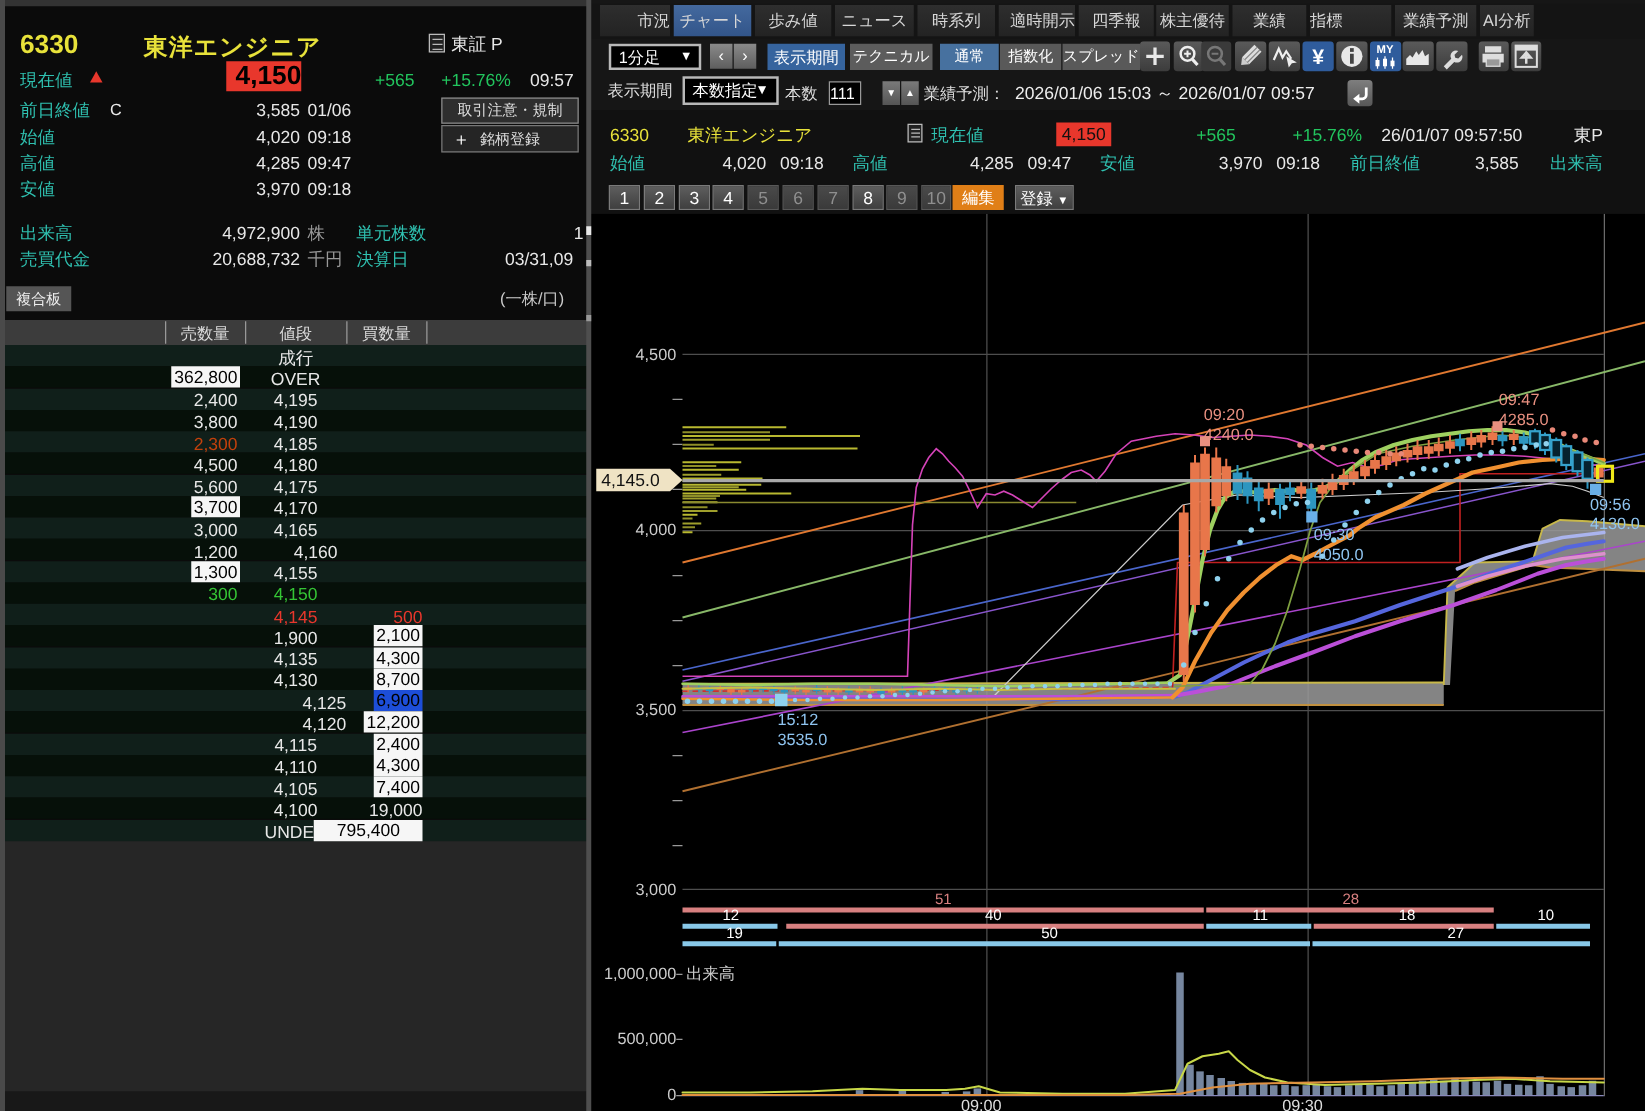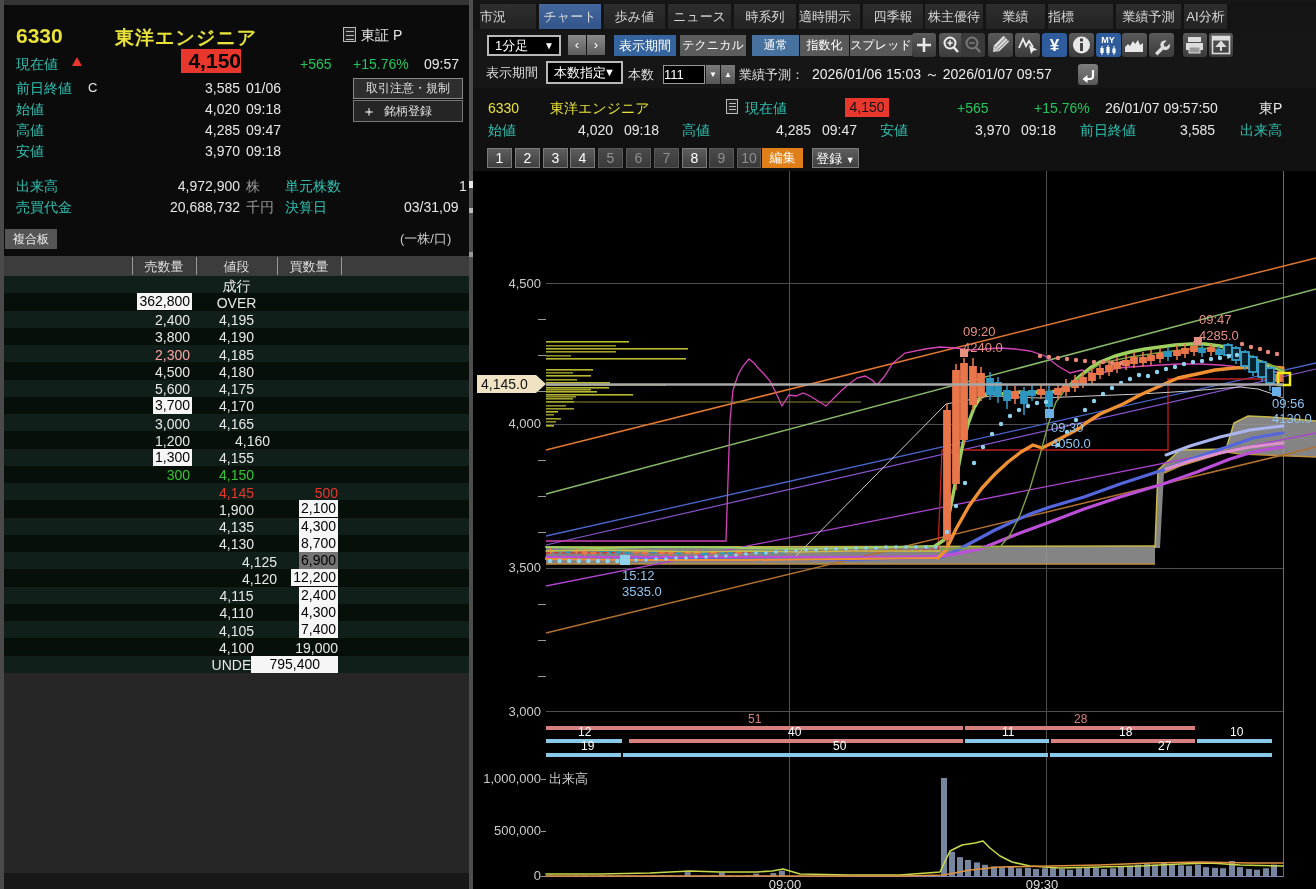--- a/index.html
+++ b/index.html
@@ -71,21 +71,21 @@
 <div class="a" style="left:196px;top:294.8px;width:81px;font-size:14px;color:#e8e8e8;text-align:center">OVER</div>
 <div class="a" style="right:1124px;top:293.2px;height:17.25px;background:#f6f6f6;color:#000;font-size:14px;line-height:17.25px;padding:0 2px;left:auto">362,800</div>
 <div class="a" style="left:4px;top:310.5px;width:466px;height:17.25px;background:#101f1a"></div>
 <div class="a" style="left:196px;top:312.0px;width:81px;font-size:14px;color:#e8e8e8;text-align:center">4,195</div>
 <div class="a" style="left:100px;top:312.0px;width:90px;font-size:14px;color:#e8e8e8;text-align:right">2,400</div>
 <div class="a" style="left:4px;top:327.8px;width:466px;height:17.25px;background:#061009"></div>
 <div class="a" style="left:196px;top:329.2px;width:81px;font-size:14px;color:#e8e8e8;text-align:center">4,190</div>
 <div class="a" style="left:100px;top:329.2px;width:90px;font-size:14px;color:#e8e8e8;text-align:right">3,800</div>
 <div class="a" style="left:4px;top:345.0px;width:466px;height:17.25px;background:#101f1a"></div>
 <div class="a" style="left:196px;top:346.5px;width:81px;font-size:14px;color:#e8e8e8;text-align:center">4,185</div>
-<div class="a" style="left:100px;top:346.5px;width:90px;font-size:14px;color:#fca5a5;text-align:right">2,300</div>
+<div class="a" style="left:100px;top:346.5px;width:90px;font-size:14px;color:#c2410c;text-align:right">2,300</div>
 <div class="a" style="left:4px;top:362.2px;width:466px;height:17.25px;background:#061009"></div>
 <div class="a" style="left:196px;top:363.8px;width:81px;font-size:14px;color:#e8e8e8;text-align:center">4,180</div>
 <div class="a" style="left:100px;top:363.8px;width:90px;font-size:14px;color:#e8e8e8;text-align:right">4,500</div>
 <div class="a" style="left:4px;top:379.5px;width:466px;height:17.25px;background:#101f1a"></div>
 <div class="a" style="left:196px;top:381.0px;width:81px;font-size:14px;color:#e8e8e8;text-align:center">4,175</div>
 <div class="a" style="left:100px;top:381.0px;width:90px;font-size:14px;color:#e8e8e8;text-align:right">5,600</div>
 <div class="a" style="left:4px;top:396.8px;width:466px;height:17.25px;background:#061009"></div>
 <div class="a" style="left:196px;top:398.2px;width:81px;font-size:14px;color:#e8e8e8;text-align:center">4,170</div>
 <div class="a" style="right:1124px;top:396.8px;height:17.25px;background:#f6f6f6;color:#000;font-size:14px;line-height:17.25px;padding:0 2px;left:auto">3,700</div>
 <div class="a" style="left:4px;top:414.0px;width:466px;height:17.25px;background:#101f1a"></div>
@@ -107,47 +107,47 @@
 <div class="a" style="left:196px;top:501.8px;width:81px;font-size:14px;color:#e8e8e8;text-align:center">1,900</div>
 <div class="a" style="right:978px;top:500.2px;height:17.25px;background:#f6f6f6;color:#000;font-size:14px;line-height:17.25px;padding:0 2px;left:auto">2,100</div>
 <div class="a" style="left:4px;top:517.5px;width:466px;height:17.25px;background:#101f1a"></div>
 <div class="a" style="left:196px;top:519.0px;width:81px;font-size:14px;color:#e8e8e8;text-align:center">4,135</div>
 <div class="a" style="right:978px;top:517.5px;height:17.25px;background:#f6f6f6;color:#000;font-size:14px;line-height:17.25px;padding:0 2px;left:auto">4,300</div>
 <div class="a" style="left:4px;top:534.8px;width:466px;height:17.25px;background:#061009"></div>
 <div class="a" style="left:196px;top:536.2px;width:81px;font-size:14px;color:#e8e8e8;text-align:center">4,130</div>
 <div class="a" style="right:978px;top:534.8px;height:17.25px;background:#f6f6f6;color:#000;font-size:14px;line-height:17.25px;padding:0 2px;left:auto">8,700</div>
 <div class="a" style="left:4px;top:552.0px;width:466px;height:17.25px;background:#101f1a"></div>
 <div class="a" style="left:196px;top:553.5px;width:81px;font-size:14px;color:#e8e8e8;text-align:right">4,125</div>
-<div class="a" style="right:978px;top:552.0px;height:17.25px;background:#737373;color:#000;font-size:14px;line-height:17.25px;padding:0 2px;left:auto">6,900</div>
+<div class="a" style="right:978px;top:552.0px;height:17.25px;background:#1d4ed8;color:#000;font-size:14px;line-height:17.25px;padding:0 2px;left:auto">6,900</div>
 <div class="a" style="left:4px;top:569.2px;width:466px;height:17.25px;background:#061009"></div>
 <div class="a" style="left:196px;top:570.8px;width:81px;font-size:14px;color:#e8e8e8;text-align:right">4,120</div>
 <div class="a" style="right:978px;top:569.2px;height:17.25px;background:#f6f6f6;color:#000;font-size:14px;line-height:17.25px;padding:0 2px;left:auto">12,200</div>
 <div class="a" style="left:4px;top:586.5px;width:466px;height:17.25px;background:#101f1a"></div>
 <div class="a" style="left:196px;top:588.0px;width:81px;font-size:14px;color:#e8e8e8;text-align:center">4,115</div>
 <div class="a" style="right:978px;top:586.5px;height:17.25px;background:#f6f6f6;color:#000;font-size:14px;line-height:17.25px;padding:0 2px;left:auto">2,400</div>
 <div class="a" style="left:4px;top:603.8px;width:466px;height:17.25px;background:#061009"></div>
 <div class="a" style="left:196px;top:605.2px;width:81px;font-size:14px;color:#e8e8e8;text-align:center">4,110</div>
 <div class="a" style="right:978px;top:603.8px;height:17.25px;background:#f6f6f6;color:#000;font-size:14px;line-height:17.25px;padding:0 2px;left:auto">4,300</div>
 <div class="a" style="left:4px;top:621.0px;width:466px;height:17.25px;background:#101f1a"></div>
 <div class="a" style="left:196px;top:622.5px;width:81px;font-size:14px;color:#e8e8e8;text-align:center">4,105</div>
 <div class="a" style="right:978px;top:621.0px;height:17.25px;background:#f6f6f6;color:#000;font-size:14px;line-height:17.25px;padding:0 2px;left:auto">7,400</div>
 <div class="a" style="left:4px;top:638.2px;width:466px;height:17.25px;background:#061009"></div>
 <div class="a" style="left:196px;top:639.8px;width:81px;font-size:14px;color:#e8e8e8;text-align:center">4,100</div>
 <div class="a" style="left:248px;top:639.8px;width:90px;font-size:14px;color:#e8e8e8;text-align:right">19,000</div>
 <div class="a" style="left:4px;top:655.5px;width:466px;height:17.25px;background:#101f1a"></div>
 <div class="a" style="left:196px;top:657.0px;width:81px;font-size:14px;color:#e8e8e8;text-align:center">UNDER</div>
 <div class="a" style="right:978px;top:655.5px;height:17.25px;background:#f6f6f6;color:#000;font-size:14px;line-height:17.25px;padding:0 18px;left:auto">795,400</div>
 <div class="a" style="left:470px;top:0;width:846px;height:171px;background:#161616"></div>
 <div class="a" style="left:470px;top:3px;width:846px;height:28px;background:#141414"></div>
-<div class="a" style="left:480px;top:4px;width:56px;height:25px;background:linear-gradient(#2e2e2e,#232323);color:#d8d8d8;font-size:13px;text-align:left;line-height:25px">市況</div>
+<div class="a" style="left:480px;top:4px;width:56px;height:25px;background:linear-gradient(#2e2e2e,#232323);color:#d8d8d8;font-size:13px;text-align:right;line-height:25px">市況</div>
 <div class="a" style="left:539px;top:4px;width:62px;height:25px;background:linear-gradient(#44699e,#32558a);color:#d8d8d8;font-size:13px;text-align:center;line-height:25px">チャート</div>
 <div class="a" style="left:604px;top:4px;width:61px;height:25px;background:linear-gradient(#2e2e2e,#232323);color:#d8d8d8;font-size:13px;text-align:center;line-height:25px">歩み値</div>
 <div class="a" style="left:668px;top:4px;width:63px;height:25px;background:linear-gradient(#2e2e2e,#232323);color:#d8d8d8;font-size:13px;text-align:center;line-height:25px">ニュース</div>
 <div class="a" style="left:734px;top:4px;width:62px;height:25px;background:linear-gradient(#2e2e2e,#232323);color:#d8d8d8;font-size:13px;text-align:center;line-height:25px">時系列</div>
-<div class="a" style="left:799px;top:4px;width:61px;height:25px;background:linear-gradient(#2e2e2e,#232323);color:#d8d8d8;font-size:13px;text-align:left;line-height:25px">適時開示</div>
+<div class="a" style="left:799px;top:4px;width:61px;height:25px;background:linear-gradient(#2e2e2e,#232323);color:#d8d8d8;font-size:13px;text-align:right;line-height:25px">適時開示</div>
 <div class="a" style="left:863px;top:4px;width:60px;height:25px;background:linear-gradient(#2e2e2e,#232323);color:#d8d8d8;font-size:13px;text-align:center;line-height:25px">四季報</div>
 <div class="a" style="left:925px;top:4px;width:58px;height:25px;background:linear-gradient(#2e2e2e,#232323);color:#d8d8d8;font-size:13px;text-align:center;line-height:25px">株主優待</div>
 <div class="a" style="left:986px;top:4px;width:59px;height:25px;background:linear-gradient(#2e2e2e,#232323);color:#d8d8d8;font-size:13px;text-align:center;line-height:25px">業績</div>
 <div class="a" style="left:1048px;top:4px;width:65px;height:25px;background:linear-gradient(#2e2e2e,#232323);color:#d8d8d8;font-size:13px;text-align:left;line-height:25px">指標</div>
 <div class="a" style="left:1116px;top:4px;width:65px;height:25px;background:linear-gradient(#2e2e2e,#232323);color:#d8d8d8;font-size:13px;text-align:center;line-height:25px">業績予測</div>
 <div class="a" style="left:1184px;top:4px;width:43px;height:25px;background:linear-gradient(#2e2e2e,#232323);color:#d8d8d8;font-size:13px;text-align:center;line-height:25px">AI分析</div>
 <div class="a" style="left:487px;top:35px;width:74px;height:21px;background:#000;border:2px solid #b8b8b8;color:#fff;font-size:13px;line-height:17px;padding-left:6px">1分足<span style="position:absolute;right:5px;top:0;font-size:10px">▼</span></div>
 <div class="a" style="left:568px;top:35px;width:18px;height:20px;background:linear-gradient(#8a8a8a,#5e5e5e);color:#fff;font-size:13px;text-align:center;line-height:19px">‹</div>
 <div class="a" style="left:587px;top:35px;width:18px;height:20px;background:linear-gradient(#8a8a8a,#5e5e5e);color:#fff;font-size:13px;text-align:center;line-height:19px">›</div>
 <div class="a" style="left:614px;top:35px;width:62px;height:21px;background:#36649e;color:#fff;font-size:13px;text-align:center;line-height:21px">表示期間</div>
@@ -202,21 +202,21 @@
     <rect x="278" y="10" width="17" height="7" fill="#ddd"></rect>
     <rect x="281" y="14" width="11" height="6" fill="#999" stroke="#ddd"></rect>
 <rect x="301" y="0" width="24" height="24" rx="3" fill="url(#bg)"></rect>
     <rect x="304.5" y="3.5" width="17" height="17" fill="none" stroke="#ddd" stroke-width="1.6"></rect>
     <rect x="304.5" y="3.5" width="17" height="4" fill="#ddd"></rect>
     <path d="M313 18v-8M309.5 13l3.5-4 3.5 4z" stroke="#ddd" stroke-width="2" fill="none"></path>
 </svg>
 <div class="a" style="left:486px;top:64px;font-size:13px;color:#ddd">表示期間</div>
 <div class="a" style="left:546px;top:61px;width:77px;height:23px;background:#000;border:2px solid #b8b8b8;color:#fff;font-size:13px;line-height:19px;padding-left:6px">本数指定<span style="position:absolute;right:6px;top:0;font-size:11px">▼</span></div>
 <div class="a" style="left:628px;top:66px;font-size:13px;color:#ddd">本数</div>
-<div class="a" style="left:663px;top:65px;width:42px;height:19px;background:#000;border:1px solid #999;color:#fff;font-size:13px;line-height:17px;text-align:left;padding-right:5px">111</div>
+<div class="a" style="left:663px;top:65px;width:26px;height:19px;background:#000;border:1px solid #999;color:#fff;font-size:13px;line-height:17px;text-align:left;padding-right:5px">111</div>
 <div class="a" style="left:706px;top:65px;width:14px;height:19px;background:linear-gradient(#7a7a7a,#555);color:#fff;font-size:8px;text-align:center;line-height:19px">▼</div>
 <div class="a" style="left:721px;top:65px;width:14px;height:19px;background:linear-gradient(#7a7a7a,#555);color:#fff;font-size:8px;text-align:center;line-height:19px">▲</div>
 <div class="a" style="left:739px;top:66px;font-size:13px;color:#ddd">業績予測：</div>
 <div class="a" style="left:812px;top:66px;font-size:14px;color:#eee">2026/01/06 15:03 ～ 2026/01/07 09:57</div>
 <div class="a" style="left:1078px;top:64px;width:20px;height:21px;background:linear-gradient(#7e7e7e,#575757);border-radius:3px"></div>
 <svg class="a" style="left:1078px;top:64px" width="20" height="21">
     <path d="M15 6v6a3 3 0 0 1-3 3H8" stroke="#fff" stroke-width="2.2" fill="none"></path>
     <path d="M9.5 11l-5 4 5 4z" fill="#fff"></path>
   </svg>
 <div class="a" style="left:470px;top:88px;width:846px;height:83px;background:#111"></div>

